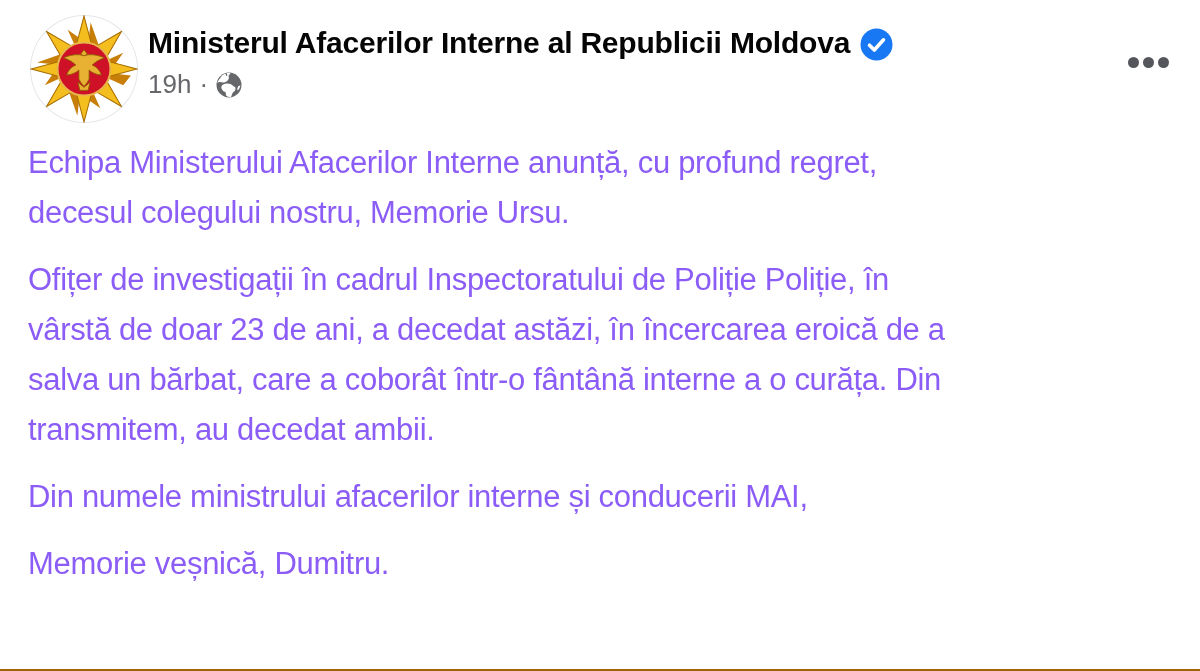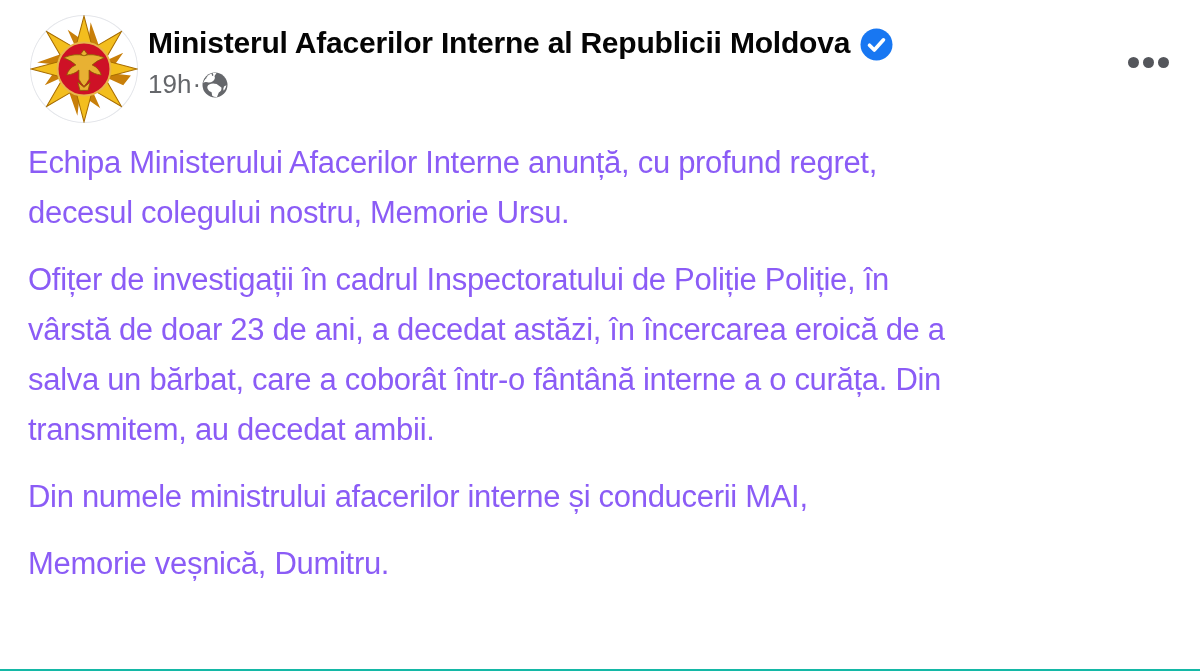--- a/index.html
+++ b/index.html
@@ -6,21 +6,21 @@
   html, body { background: #ffffff; }
   body {
     width: 1200px; height: 671px;
     font-family: "Liberation Sans", "DejaVu Sans", sans-serif;
     overflow: hidden;
   }
   .post {
     position: relative;
     width: 1200px; height: 671px;
     background: #ffffff;
-    border-bottom: 2px solid #14b8a6;
+    border-bottom: 2px solid #a16207;
   }
   
   .post-header { position: relative; height: 132px; }
   .avatar {
     position: absolute; left: 30px; top: 15px;
     width: 108px; height: 108px;
     border-radius: 50%;
     background: #ffffff;
     box-shadow: 0 0 0 1px rgba(0,0,0,.08) inset;
     cursor: pointer;
@@ -30,21 +30,21 @@
   .header-text { position: absolute; left: 148px; top: 24px; }
   .name-row { display: flex; align-items: center; gap: 10px; }
   .page-name {
     font-size: 30px; font-weight: bold; color: #050505;
     letter-spacing: -0.2px; line-height: 38px;
     text-decoration: none; cursor: pointer; white-space: nowrap;
   }
   .verified-badge { width: 33px; height: 33px; flex: 0 0 auto; margin-top: 2px; }
   .meta-row {
     margin-top: 7px;
-    display: flex; align-items: center; gap: 1px;
+    display: flex; align-items: center; gap: 8px;
     font-size: 26px; color: #65676b; line-height: 30px;
   }
   .meta-timestamp { cursor: pointer; }
   .meta-sep { color: #65676b; }
   .globe-icon { width: 26px; height: 26px; margin-top: 2px; }
   .more-btn {
     position: absolute; left: 1112px; top: 40px;
     width: 72px; height: 44px;
     display: flex; align-items: center; justify-content: center; gap: 4px;
     border: none; background: transparent; border-radius: 8px; cursor: pointer;

